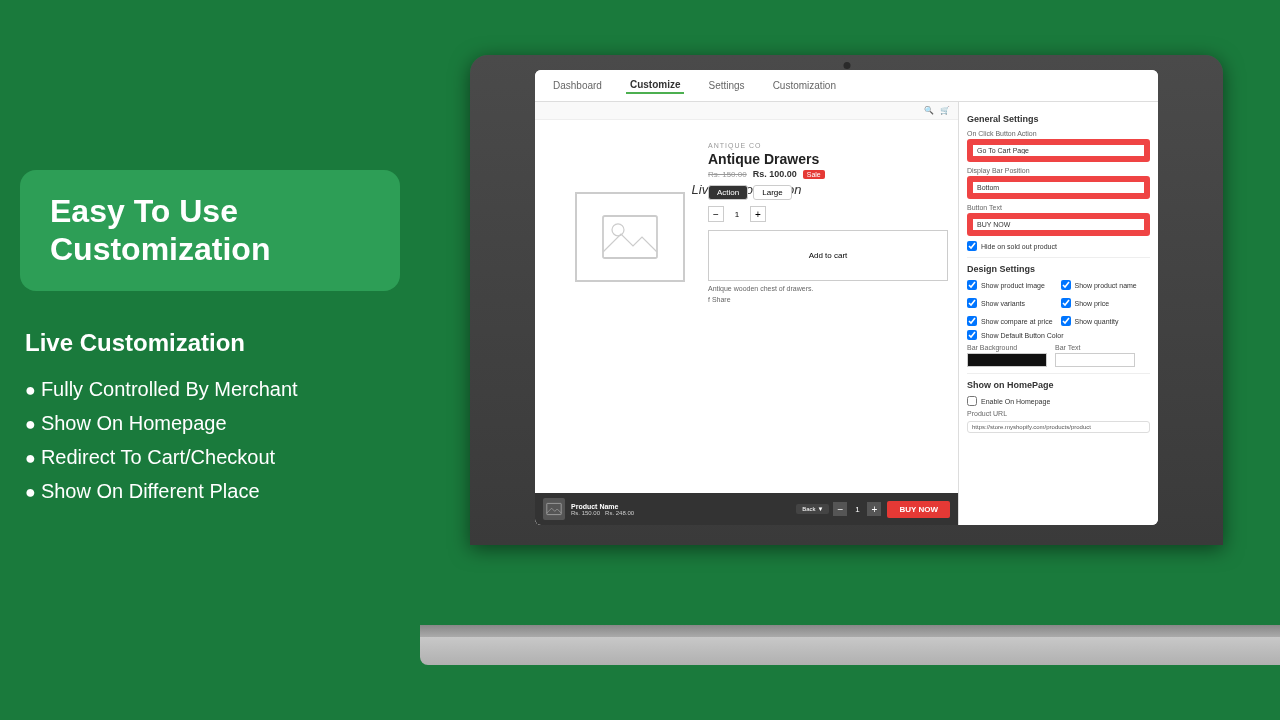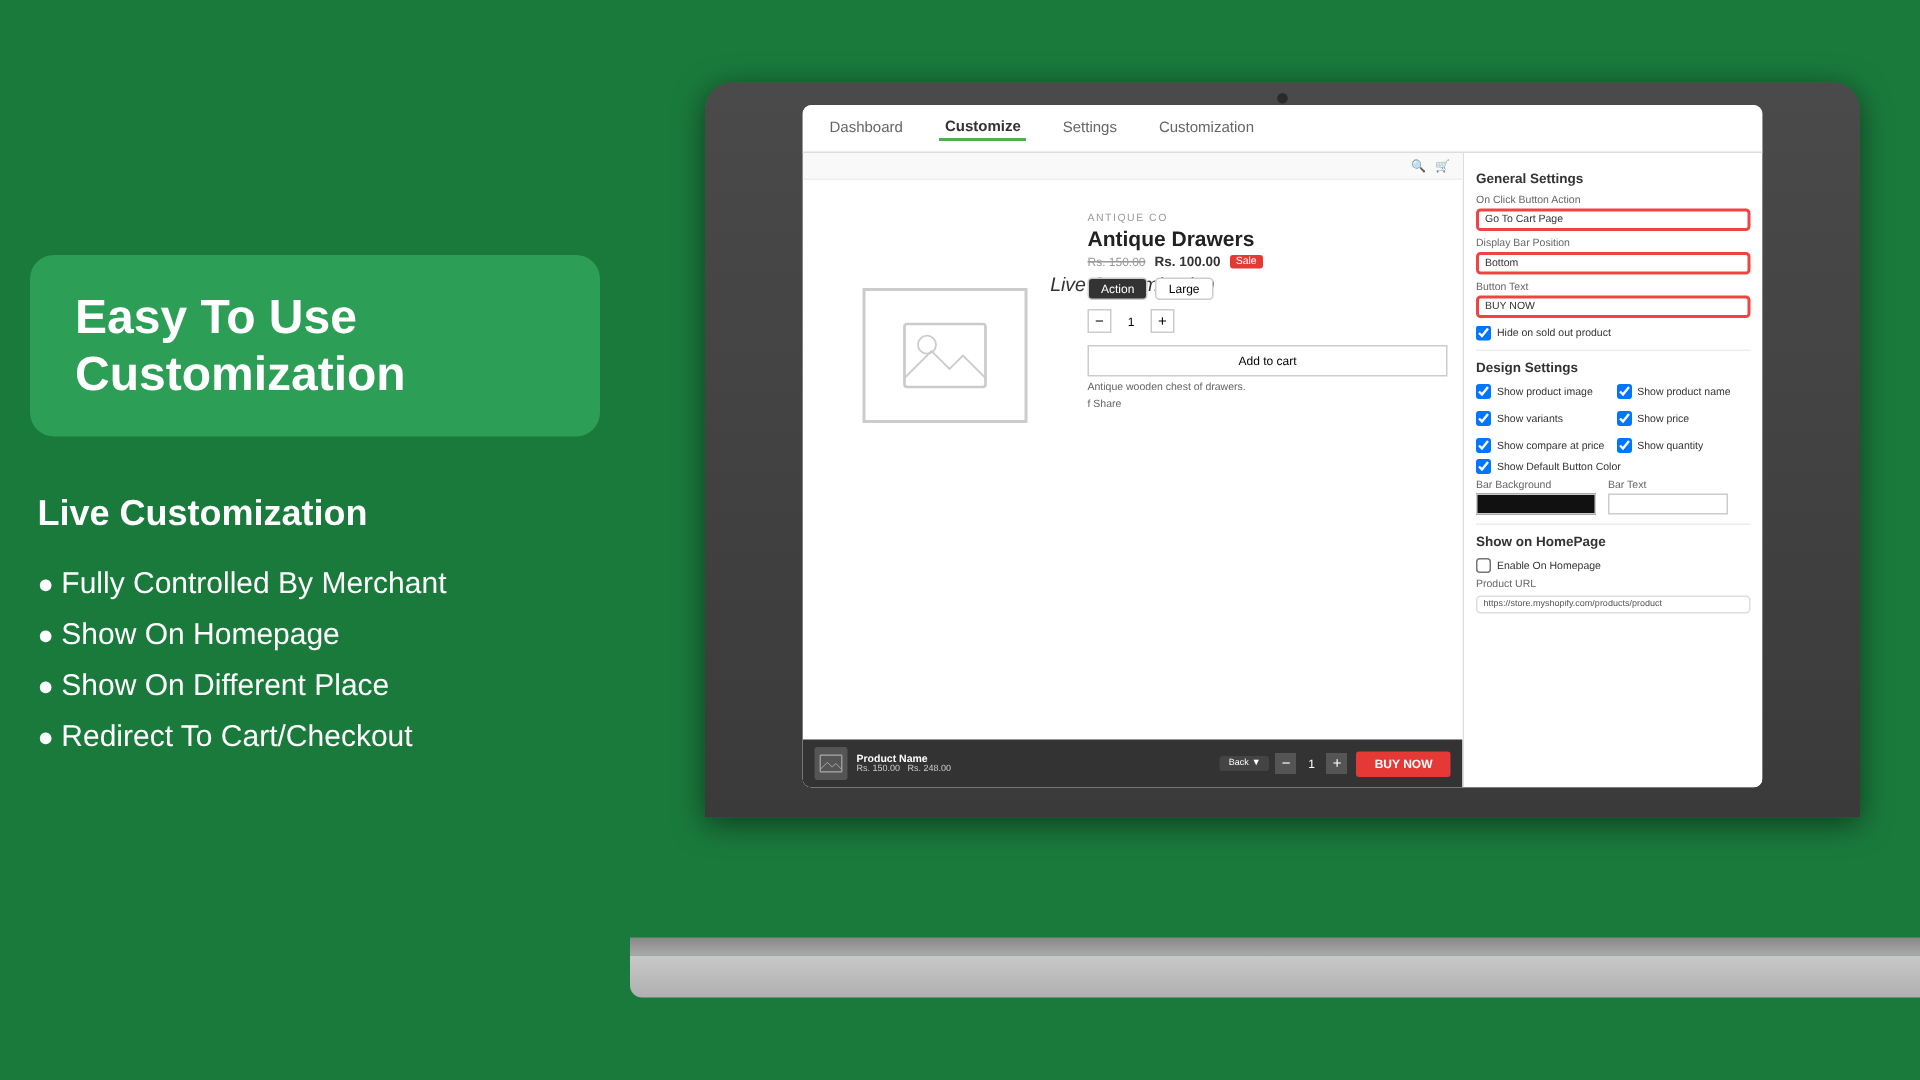--- a/index.html
+++ b/index.html
@@ -86,21 +86,21 @@
       position: relative;
       width: 100%;
       height: 100%;
     }
 
     
     .laptop-bezel {
       position: absolute;
       top: 0;
       left: 50px;
-      right: 50px;
+      right: 67px;
       height: 490px;
       background: linear-gradient(to bottom, #4a4a4a, #3a3a3a);
       border-radius: 18px 18px 0 0;
       box-shadow: 0 4px 20px rgba(0,0,0,0.5);
     }
 
     .laptop-screen-area {
       position: absolute;
       top: 15px;
       left: 65px;
@@ -322,21 +322,21 @@
     }
 
     .qty-val {
       font-size: 8px;
       width: 16px;
       text-align: center;
     }
 
     .add-to-cart-btn {
       width: 100%;
-      padding: 5px;
+      padding: 20px;
       border: 1px solid #ccc;
       background: #fff;
       font-size: 8px;
       cursor: pointer;
       margin-bottom: 4px;
       text-align: center;
     }
 
     .buy-now-btn {
       width: 100%;
@@ -474,21 +474,21 @@
     }
 
     .settings-label {
       font-size: 7px;
       color: #666;
       margin-bottom: 2px;
     }
 
     .settings-input {
       width: 100%;
-      border: 2px solid #ef4444;
+      border: 6px solid #ef4444;
       border-radius: 3px;
       padding: 2px 4px;
       font-size: 7px;
       margin-bottom: 5px;
       color: #333;
       outline: none;
     }
 
     .settings-checkbox-row {
       display: flex;
@@ -548,22 +548,22 @@
 
 <div class="left-content">
   <div class="headline-box">
     <div class="headline-text">Easy To Use Customization</div>
   </div>
   <div class="feature-list">
     <div class="title">Live Customization</div>
     <ul>
       <li>Fully Controlled By Merchant</li>
       <li>Show On Homepage</li>
+      <li>Redirect To Cart/Checkout</li>
       <li>Show On Different Place</li>
-      <li>Redirect To Cart/Checkout</li>
     </ul>
   </div>
 </div>
 
 <div class="laptop-wrapper">
   <div class="laptop-outer">
 
     <div class="laptop-bezel">
       <div class="webcam"></div>
 

